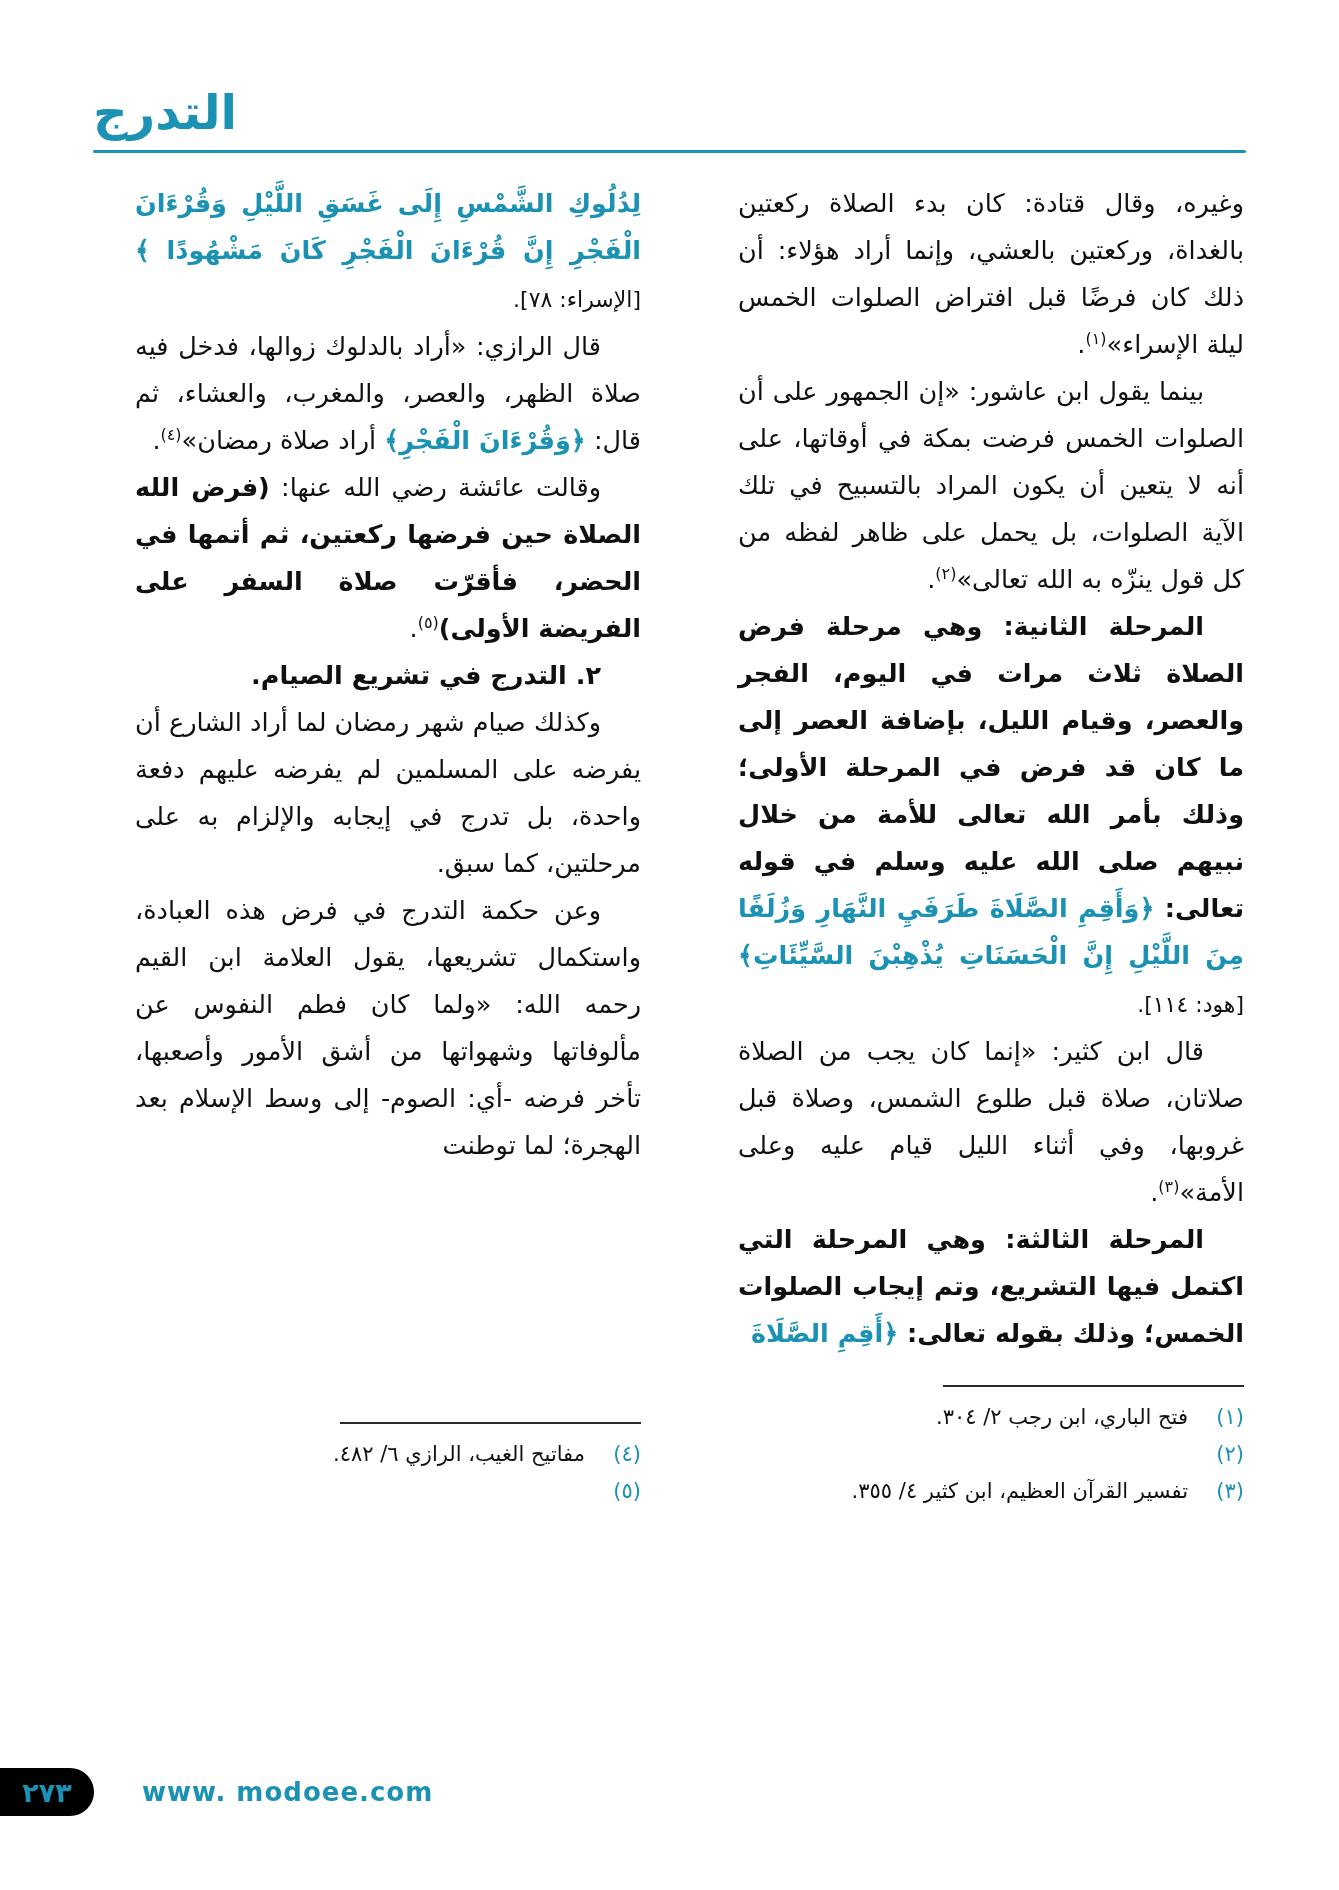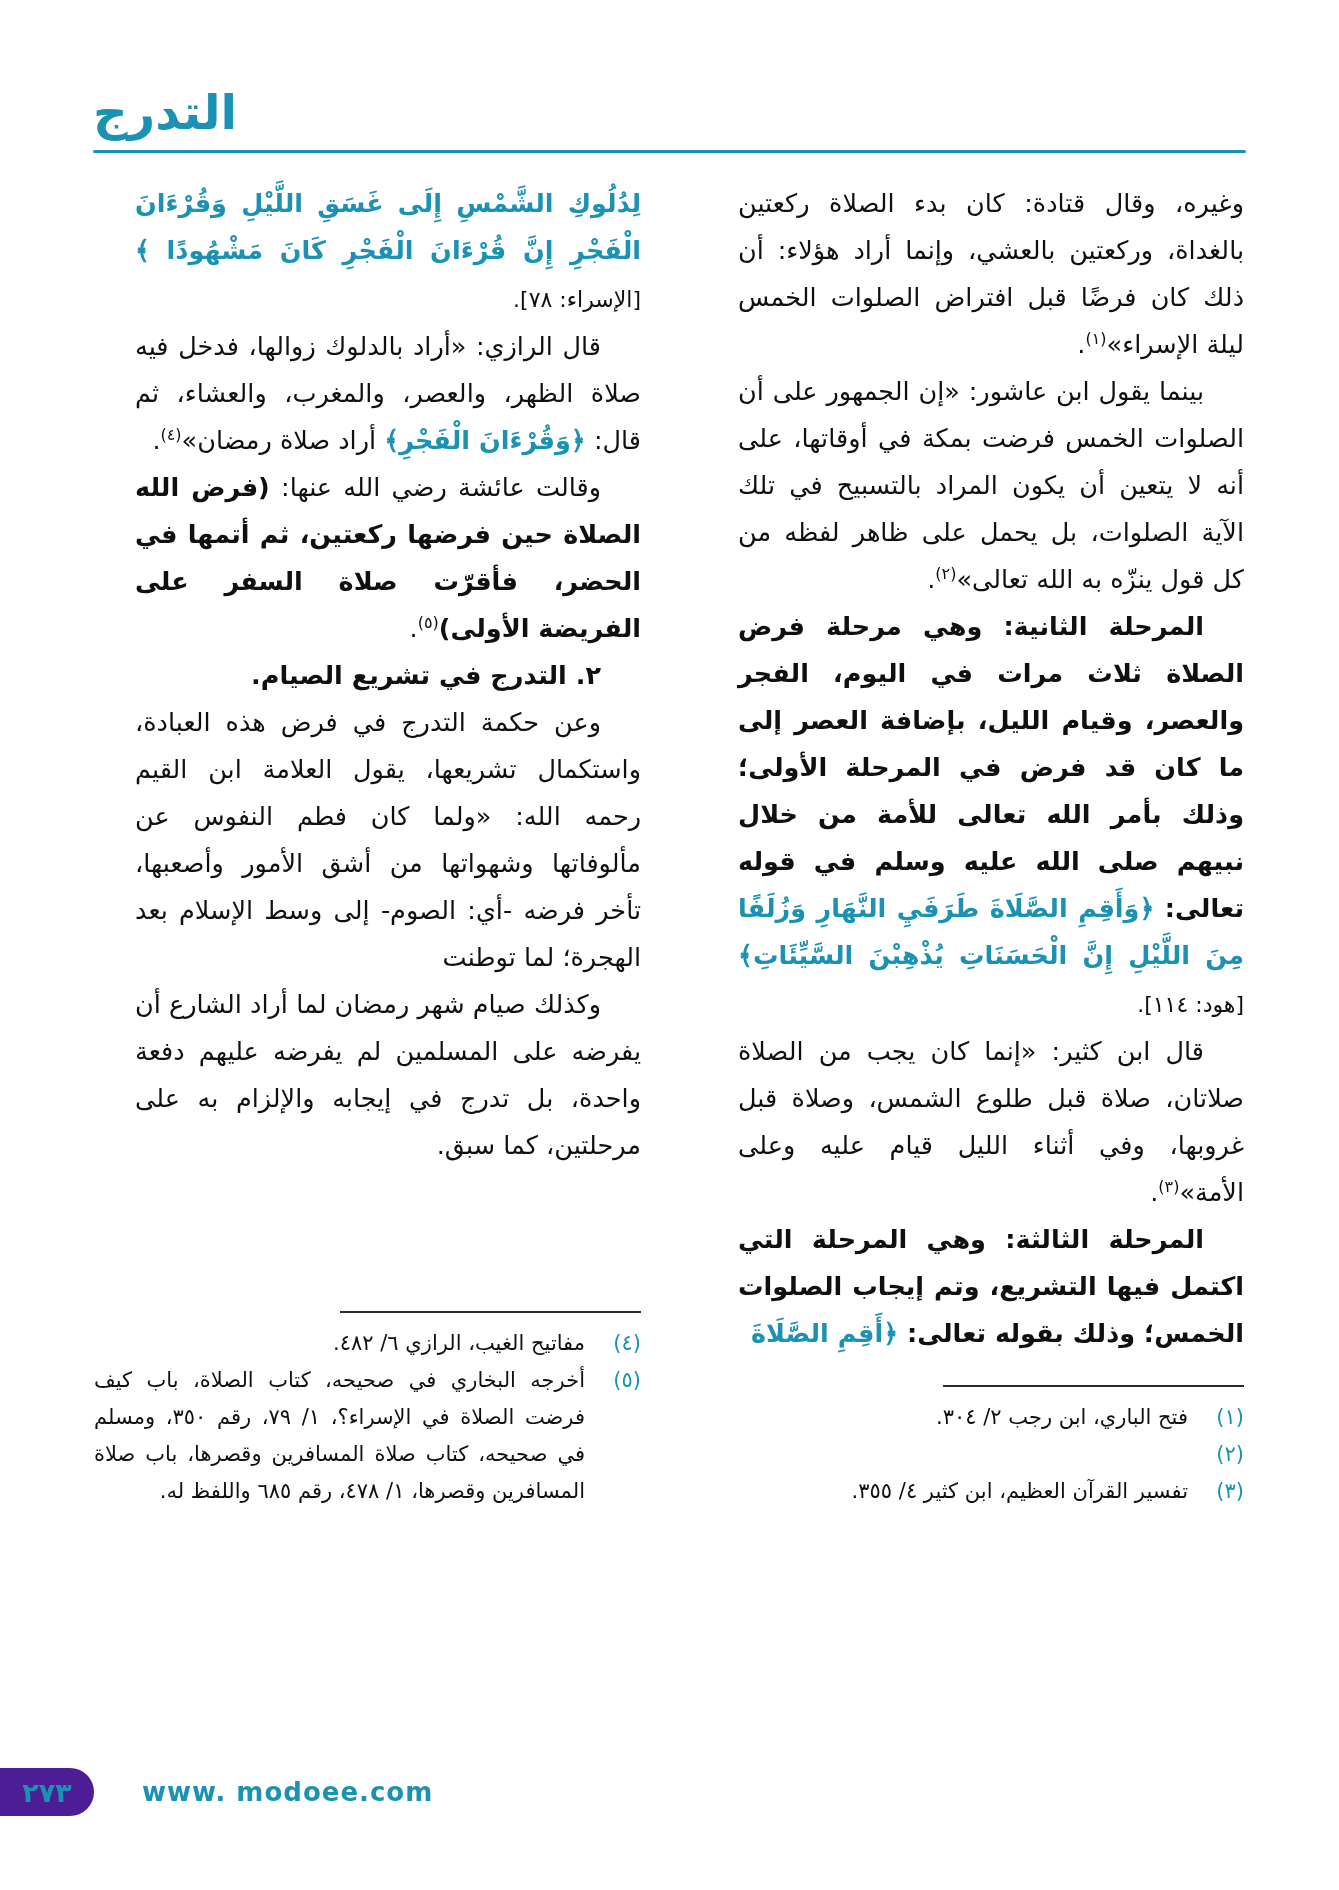--- a/index.html
+++ b/index.html
@@ -45,21 +45,21 @@
   }
   .fn-rule {
     width:55%; height:2px; background:#2a2a2a; margin-bottom:12px;
   }
   .footnote { display:flex; gap:10px; }
   .fn-marker { color:var(--accent); white-space:nowrap; min-width:46px; }
   .fn-text { flex:1; text-align:justify; }
   
   .page-badge {
     position:absolute; left:0; top:1768px; width:94px; height:48px;
-    background:#4c1d95; border-radius:0 24px 24px 0;
+    background:#000000; border-radius:0 24px 24px 0;
     color:var(--accent); font-weight:bold; font-size:27px;
     display:flex; align-items:center; justify-content:center;
   }
   .website {
     position:absolute; left:142px; top:1777px;
     color:var(--accent); font-weight:bold; font-size:26px;
     direction:ltr; text-decoration:none; letter-spacing:1px;
   }
 </style>
 </head>
@@ -93,32 +93,31 @@
           <span class="fn-text">تفسير القرآن العظيم، ابن كثير ٤/ ٣٥٥.</span>
         </div>
       </div>
     </section>
 
     <section class="col">
       <p class="para"><span class="s-v">لِدُلُوكِ الشَّمْسِ إِلَى غَسَقِ اللَّيْلِ وَقُرْءَانَ الْفَجْرِ إِنَّ قُرْءَانَ الْفَجْرِ كَانَ مَشْهُودًا ﴾</span><span class="s-r"> [الإسراء: ٧٨].</span></p>
       <p class="para indent"><span class="s-n">قال الرازي: «أراد بالدلوك زوالها، فدخل فيه صلاة الظهر، والعصر، والمغرب، والعشاء، ثم قال: </span><span class="s-v">﴿وَقُرْءَانَ الْفَجْرِ﴾</span><span class="s-n"> أراد صلاة رمضان»</span><sup class="s-f">(٤)</sup><span class="s-n">.</span></p>
       <p class="para indent"><span class="s-n">وقالت عائشة رضي الله عنها: </span><span class="s-b">(فرض الله الصلاة حين فرضها ركعتين، ثم أتمها في الحضر، فأقرّت صلاة السفر على الفريضة الأولى)</span><sup class="s-f">(٥)</sup><span class="s-n">.</span></p>
       <p class="para indent heading"><span class="s-b">٢. التدرج في تشريع الصيام.</span></p>
+      <p class="para indent"><span class="s-n">وكذلك صيام شهر رمضان لما أراد الشارع أن يفرضه على المسلمين لم يفرضه عليهم دفعة واحدة، بل تدرج في إيجابه والإلزام به على مرحلتين، كما سبق.</span></p>
       <p class="para indent"><span class="s-n">وعن حكمة التدرج في فرض هذه العبادة، واستكمال تشريعها، يقول العلامة ابن القيم رحمه الله: «ولما كان فطم النفوس عن مألوفاتها وشهواتها من أشق الأمور وأصعبها، تأخر فرضه -أي: الصوم- إلى وسط الإسلام بعد الهجرة؛ لما توطنت</span></p>
-      <p class="para indent"><span class="s-n">وكذلك صيام شهر رمضان لما أراد الشارع أن يفرضه على المسلمين لم يفرضه عليهم دفعة واحدة، بل تدرج في إيجابه والإلزام به على مرحلتين، كما سبق.</span></p>
 
       <div class="footnotes">
         <div class="fn-rule"></div>
         <div class="footnote">
           <span class="fn-marker">(٤)</span>
           <span class="fn-text">مفاتيح الغيب، الرازي ٦/ ٤٨٢.</span>
         </div>
         <div class="footnote">
           <span class="fn-marker">(٥)</span>
-          <span class="fn-text">أخرجه البخاري في صحيحه، كتاب الصلاة، باب كيف فرضت الصلاة في الإسراء؟، ١/ ٧٩، رقم ٣٥٠، ومسلم في صحيحه، كتاب صلاة المسافرين وقصرها، باب صلاة المسافرين وقصرها، ١/ ٤٧٨، رقم ٦٨٥ واللفظ له.</span>
         </div>
       </div>
     </section>
 
   </div>
 
   <div class="page-badge">
     <span>٢٧٣</span>
   </div>
   <a class="website" href="#">www. modoee.com</a>

